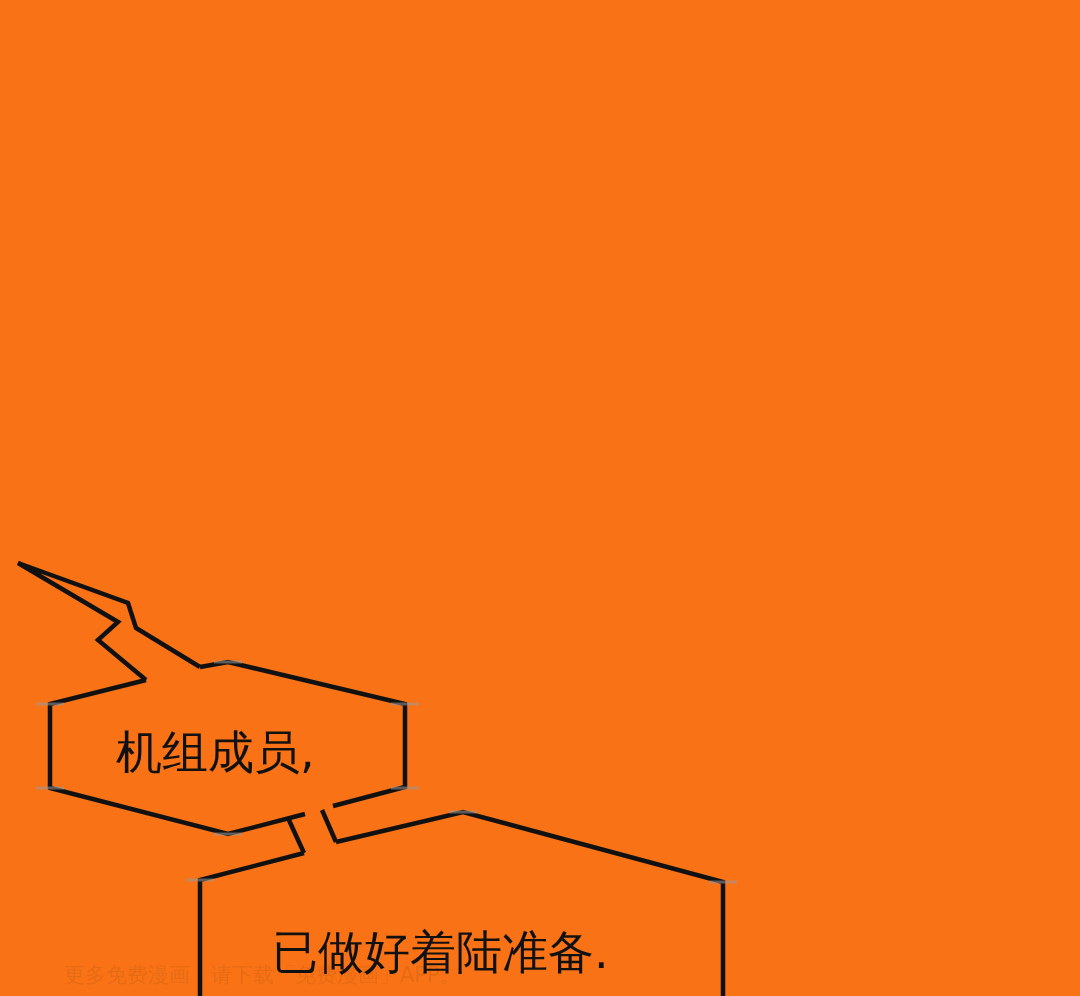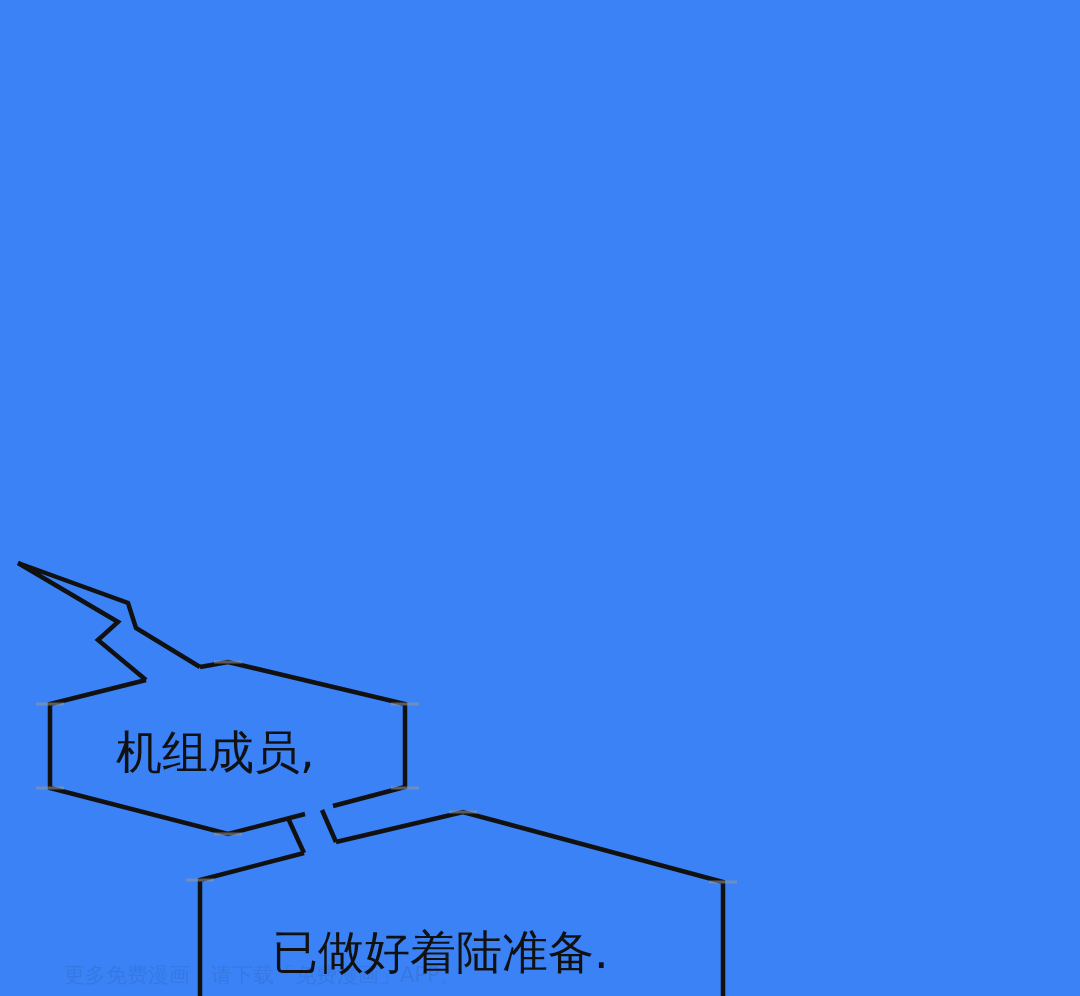--- a/index.html
+++ b/index.html
@@ -1,17 +1,17 @@
 <!DOCTYPE html>
 <html><head>
   <meta charset="utf-8">
   <style>
     html, body { margin: 0; padding: 0; background: #ffffff; }
     body { width: 1080px; height: 996px; position: relative; overflow: hidden; font-family: "DejaVu Sans", sans-serif; }
-    .panel { position: absolute; left: 0; top: 0; width: 1080px; height: 996px; background: #3b82f6; }
+    .panel { position: absolute; left: 0; top: 0; width: 1080px; height: 996px; background: #f97316; }
     svg.bubbles { position: absolute; left: 0; top: 0; }
     .bubble-text { position: absolute; color: #111111; font-family: "DejaVu Sans", sans-serif; white-space: nowrap; letter-spacing: 0px; }
     .t1 { left: 116px; top: 722px; font-size: 46px; }
     .t2 { left: 272px; top: 922px; font-size: 46px; text-align: center; }
     .watermark { position: absolute; left: 64px; top: 953px; font-size: 21px; color: rgba(0,0,0,0.08); white-space: nowrap; font-family: "DejaVu Sans", sans-serif; margin-top: 8px; }
   </style>
 </head>
 <body>
 
 <div class="panel">

